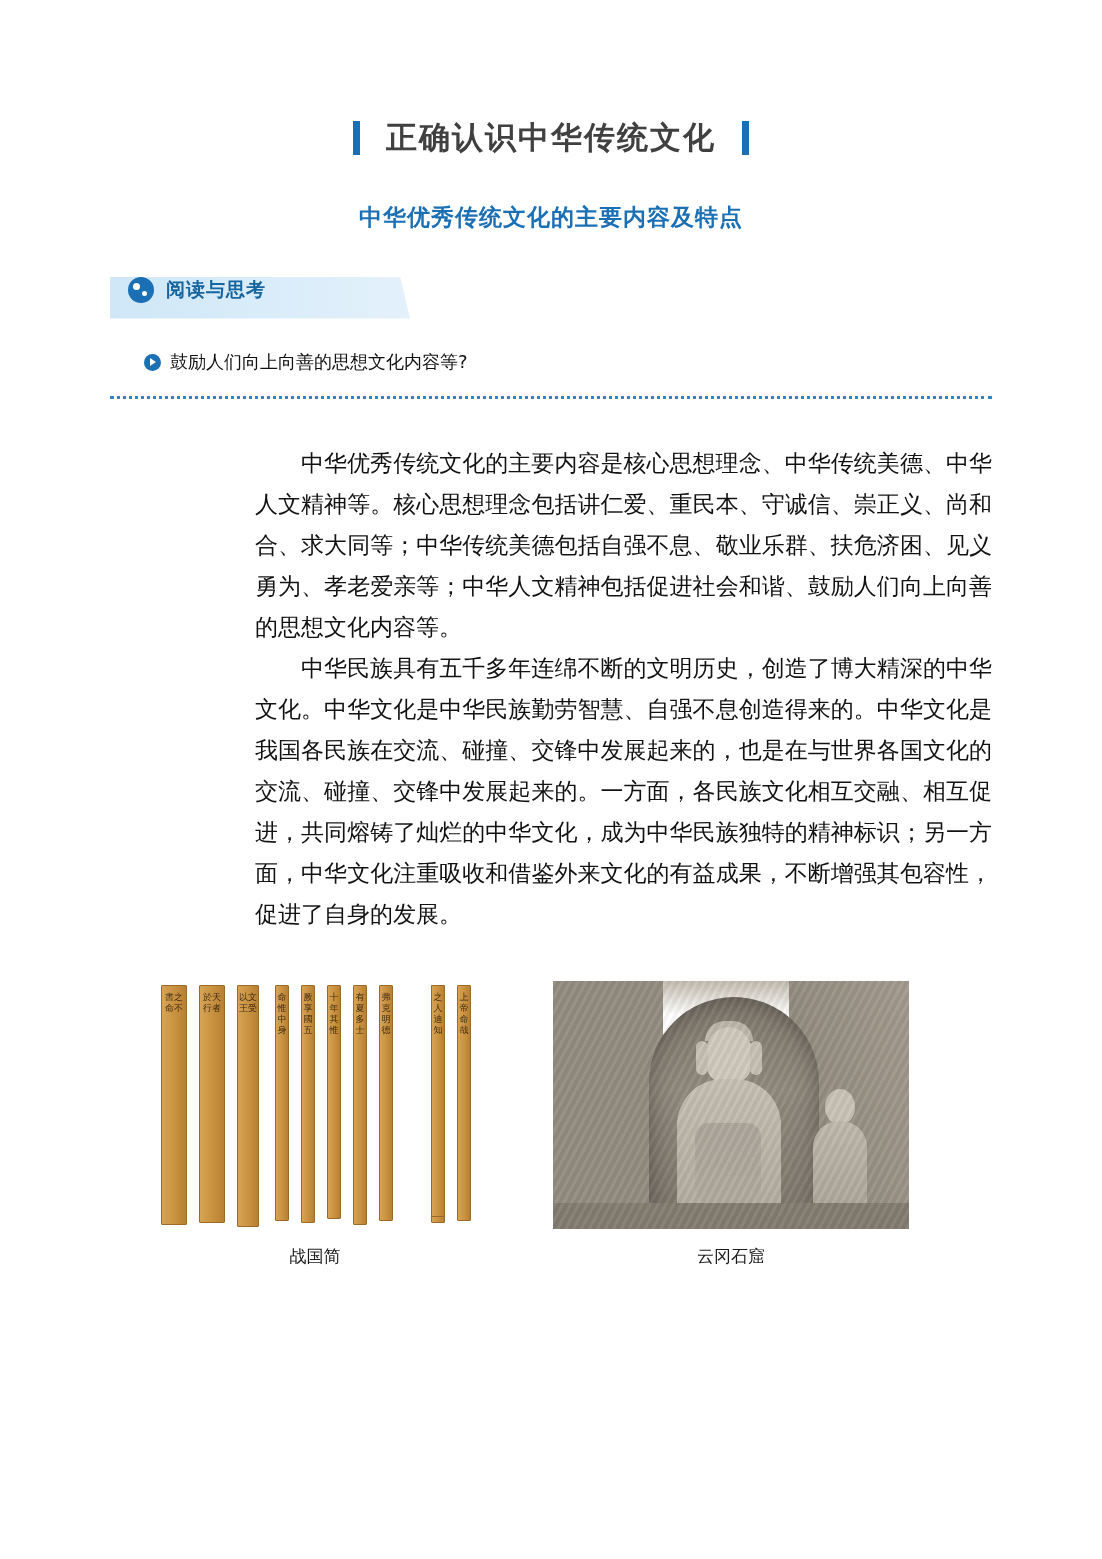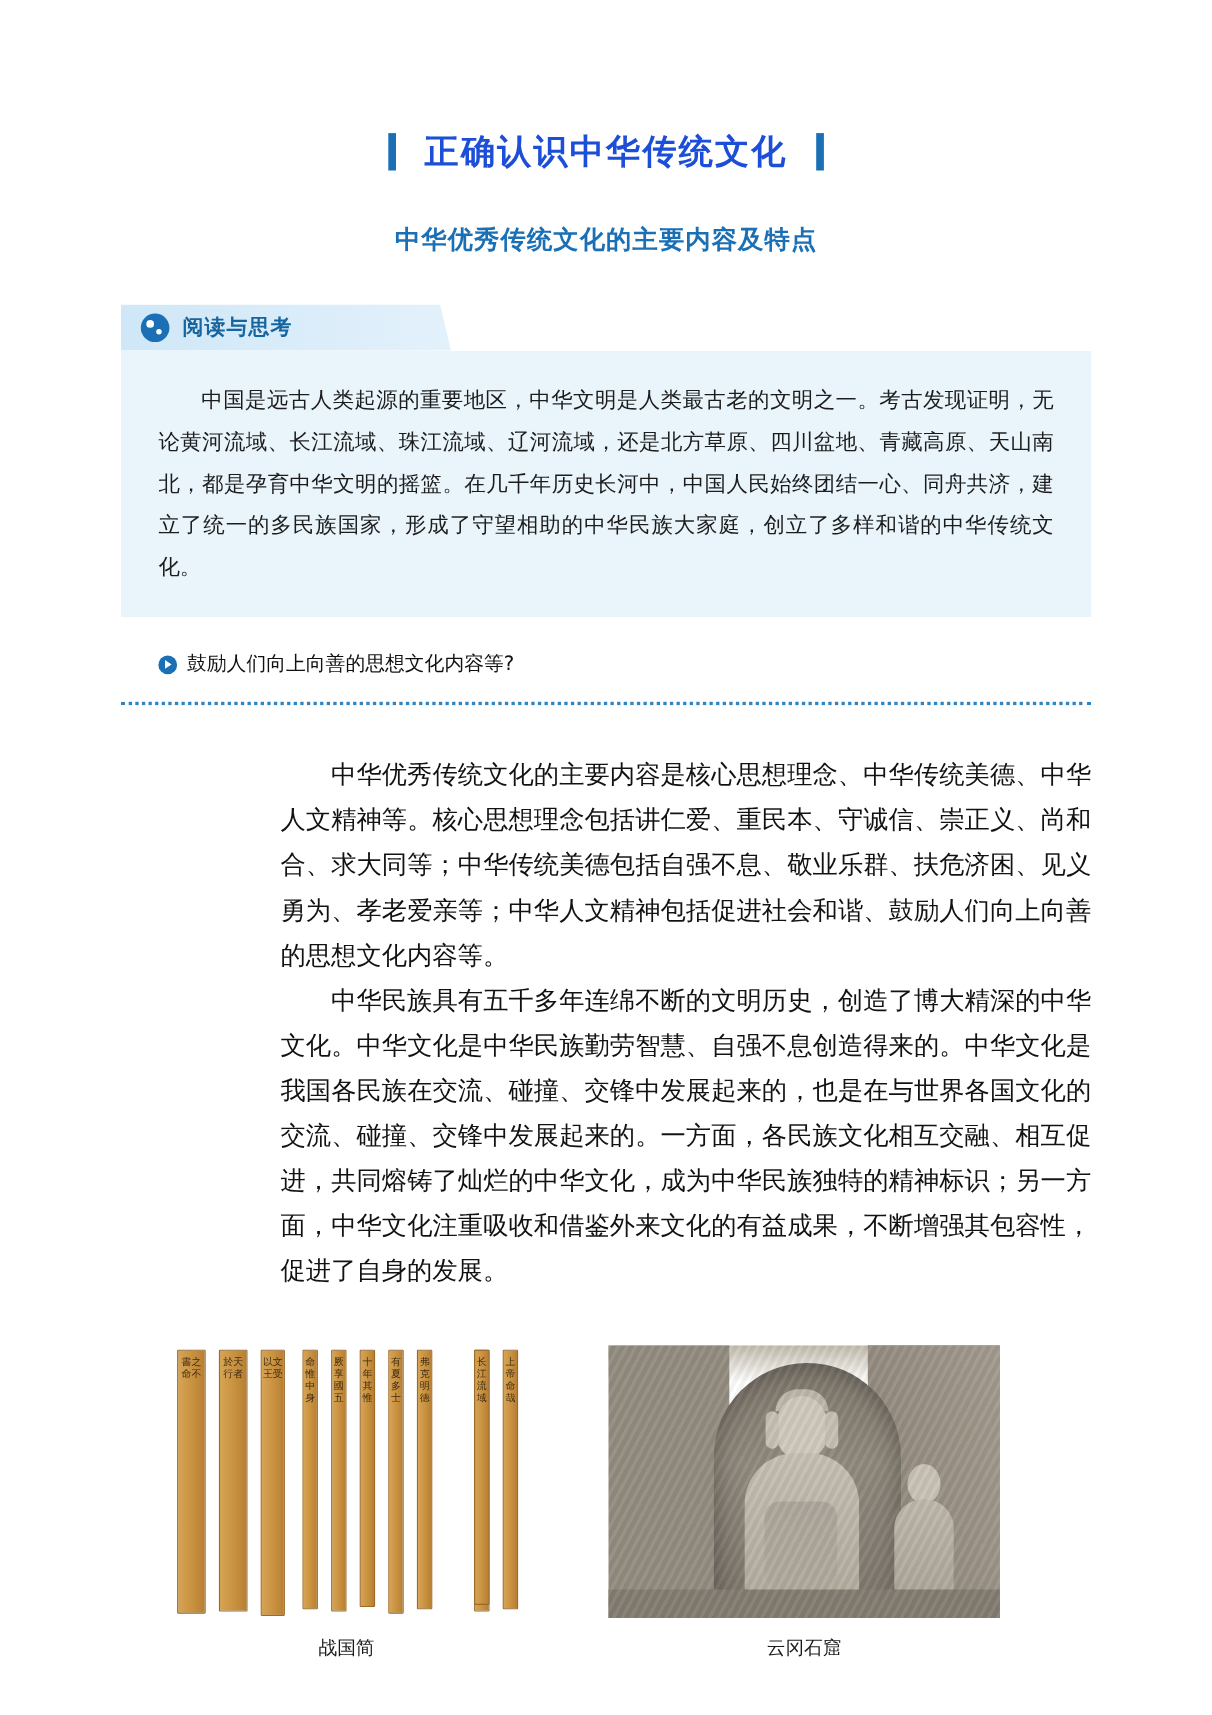--- a/index.html
+++ b/index.html
@@ -34,21 +34,21 @@
     width: 7px;
     height: 34px;
     background: #1b6fb4;
     display: inline-block;
   }
   .main-title {
     font-family: "DejaVu Sans", "Liberation Sans", sans-serif;
     font-size: 31px;
     font-weight: bold;
     letter-spacing: 2px;
-    color: #1d4ed8;
+    color: #404040;
   }
   .sub-title {
     margin-top: 22px;
     text-align: center;
     font-family: Liberation Mono, monospace;
     font-size: 23px;
     font-weight: bold;
     color: #1b6fb4;
     letter-spacing: 1px;
   }
@@ -59,21 +59,20 @@
     margin: 44px 110px 0 110px;
     width: 882px;
     box-sizing: border-box;
   }
   .read-tab {
     position: relative;
     width: 300px;
     height: 42px;
     background: linear-gradient(to right, #cfe7f7, #e3f1fb);
     display: flex;
-    align-items: center;
     padding-left: 18px;
     box-sizing: border-box;
     clip-path: polygon(0 0, 290px 0, 300px 100%, 0 100%);
   }
   .read-tab-icon {
     width: 26px;
     height: 26px;
     border-radius: 50%;
     background: #1b6fb4;
     position: relative;
@@ -303,23 +302,20 @@
     <h1 class="main-title">正确认识中华传统文化</h1>
     <span class="title-bar"></span>
   </div>
   <div class="sub-title">中华优秀传统文化的主要内容及特点</div>
 
   <section class="read-box">
     <div class="read-tab">
       <span class="read-tab-icon"></span>
       <span class="read-tab-label">阅读与思考</span>
     </div>
-    <div class="read-body">
-      <p class="read-para">中国是远古人类起源的重要地区，中华文明是人类最古老的文明之一。考古发现证明，无论黄河流域、长江流域、珠江流域、辽河流域，还是北方草原、四川盆地、青藏高原、天山南北，都是孕育中华文明的摇篮。在几千年历史长河中，中国人民始终团结一心、同舟共济，建立了统一的多民族国家，形成了守望相助的中华民族大家庭，创立了多样和谐的中华传统文化。</p>
-    </div>
     <div class="read-question">
       <span class="q-arrow"></span>
       <span class="q-text">鼓励人们向上向善的思想文化内容等?</span>
     </div>
     <div class="read-dots"></div>
   </section>
 
   <section class="body-text">
     <p class="body-para">中华优秀传统文化的主要内容是核心思想理念、中华传统美德、中华人文精神等。核心思想理念包括讲仁爱、重民本、守诚信、崇正义、尚和合、求大同等；中华传统美德包括自强不息、敬业乐群、扶危济困、见义勇为、孝老爱亲等；中华人文精神包括促进社会和谐、鼓励人们向上向善的思想文化内容等。</p>
     <p class="body-para">中华民族具有五千多年连绵不断的文明历史，创造了博大精深的中华文化。中华文化是中华民族勤劳智慧、自强不息创造得来的。中华文化是我国各民族在交流、碰撞、交锋中发展起来的，也是在与世界各国文化的交流、碰撞、交锋中发展起来的。一方面，各民族文化相互交融、相互促进，共同熔铸了灿烂的中华文化，成为中华民族独特的精神标识；另一方面，中华文化注重吸收和借鉴外来文化的有益成果，不断增强其包容性，促进了自身的发展。</p>
@@ -350,21 +346,21 @@
         <div class="slip" style="left:198px; width:14px; height:240px;">
             <span class="glyphs">有夏多士</span>
           </div>
         <div class="slip" style="left:224px; width:14px; height:236px;">
             <span class="glyphs">弗克明德</span>
           </div>
         <div class="slip" style="left:248px; width:14px; height:238px;margin-left:28px;">
             <span class="glyphs">慎罰維今</span>
           </div>
         <div class="slip" style="left:276px; width:14px; height:232px;">
-            <span class="glyphs">长江流域</span>
+            <span class="glyphs">之人迪知</span>
           </div>
         <div class="slip" style="left:302px; width:14px; height:236px;">
             <span class="glyphs">上帝命哉</span>
           </div>
       </div>
       <figcaption class="fig-caption">战国简</figcaption>
     </figure>
 
     <figure class="fig" style="margin:0;">
       <div class="grotto">

